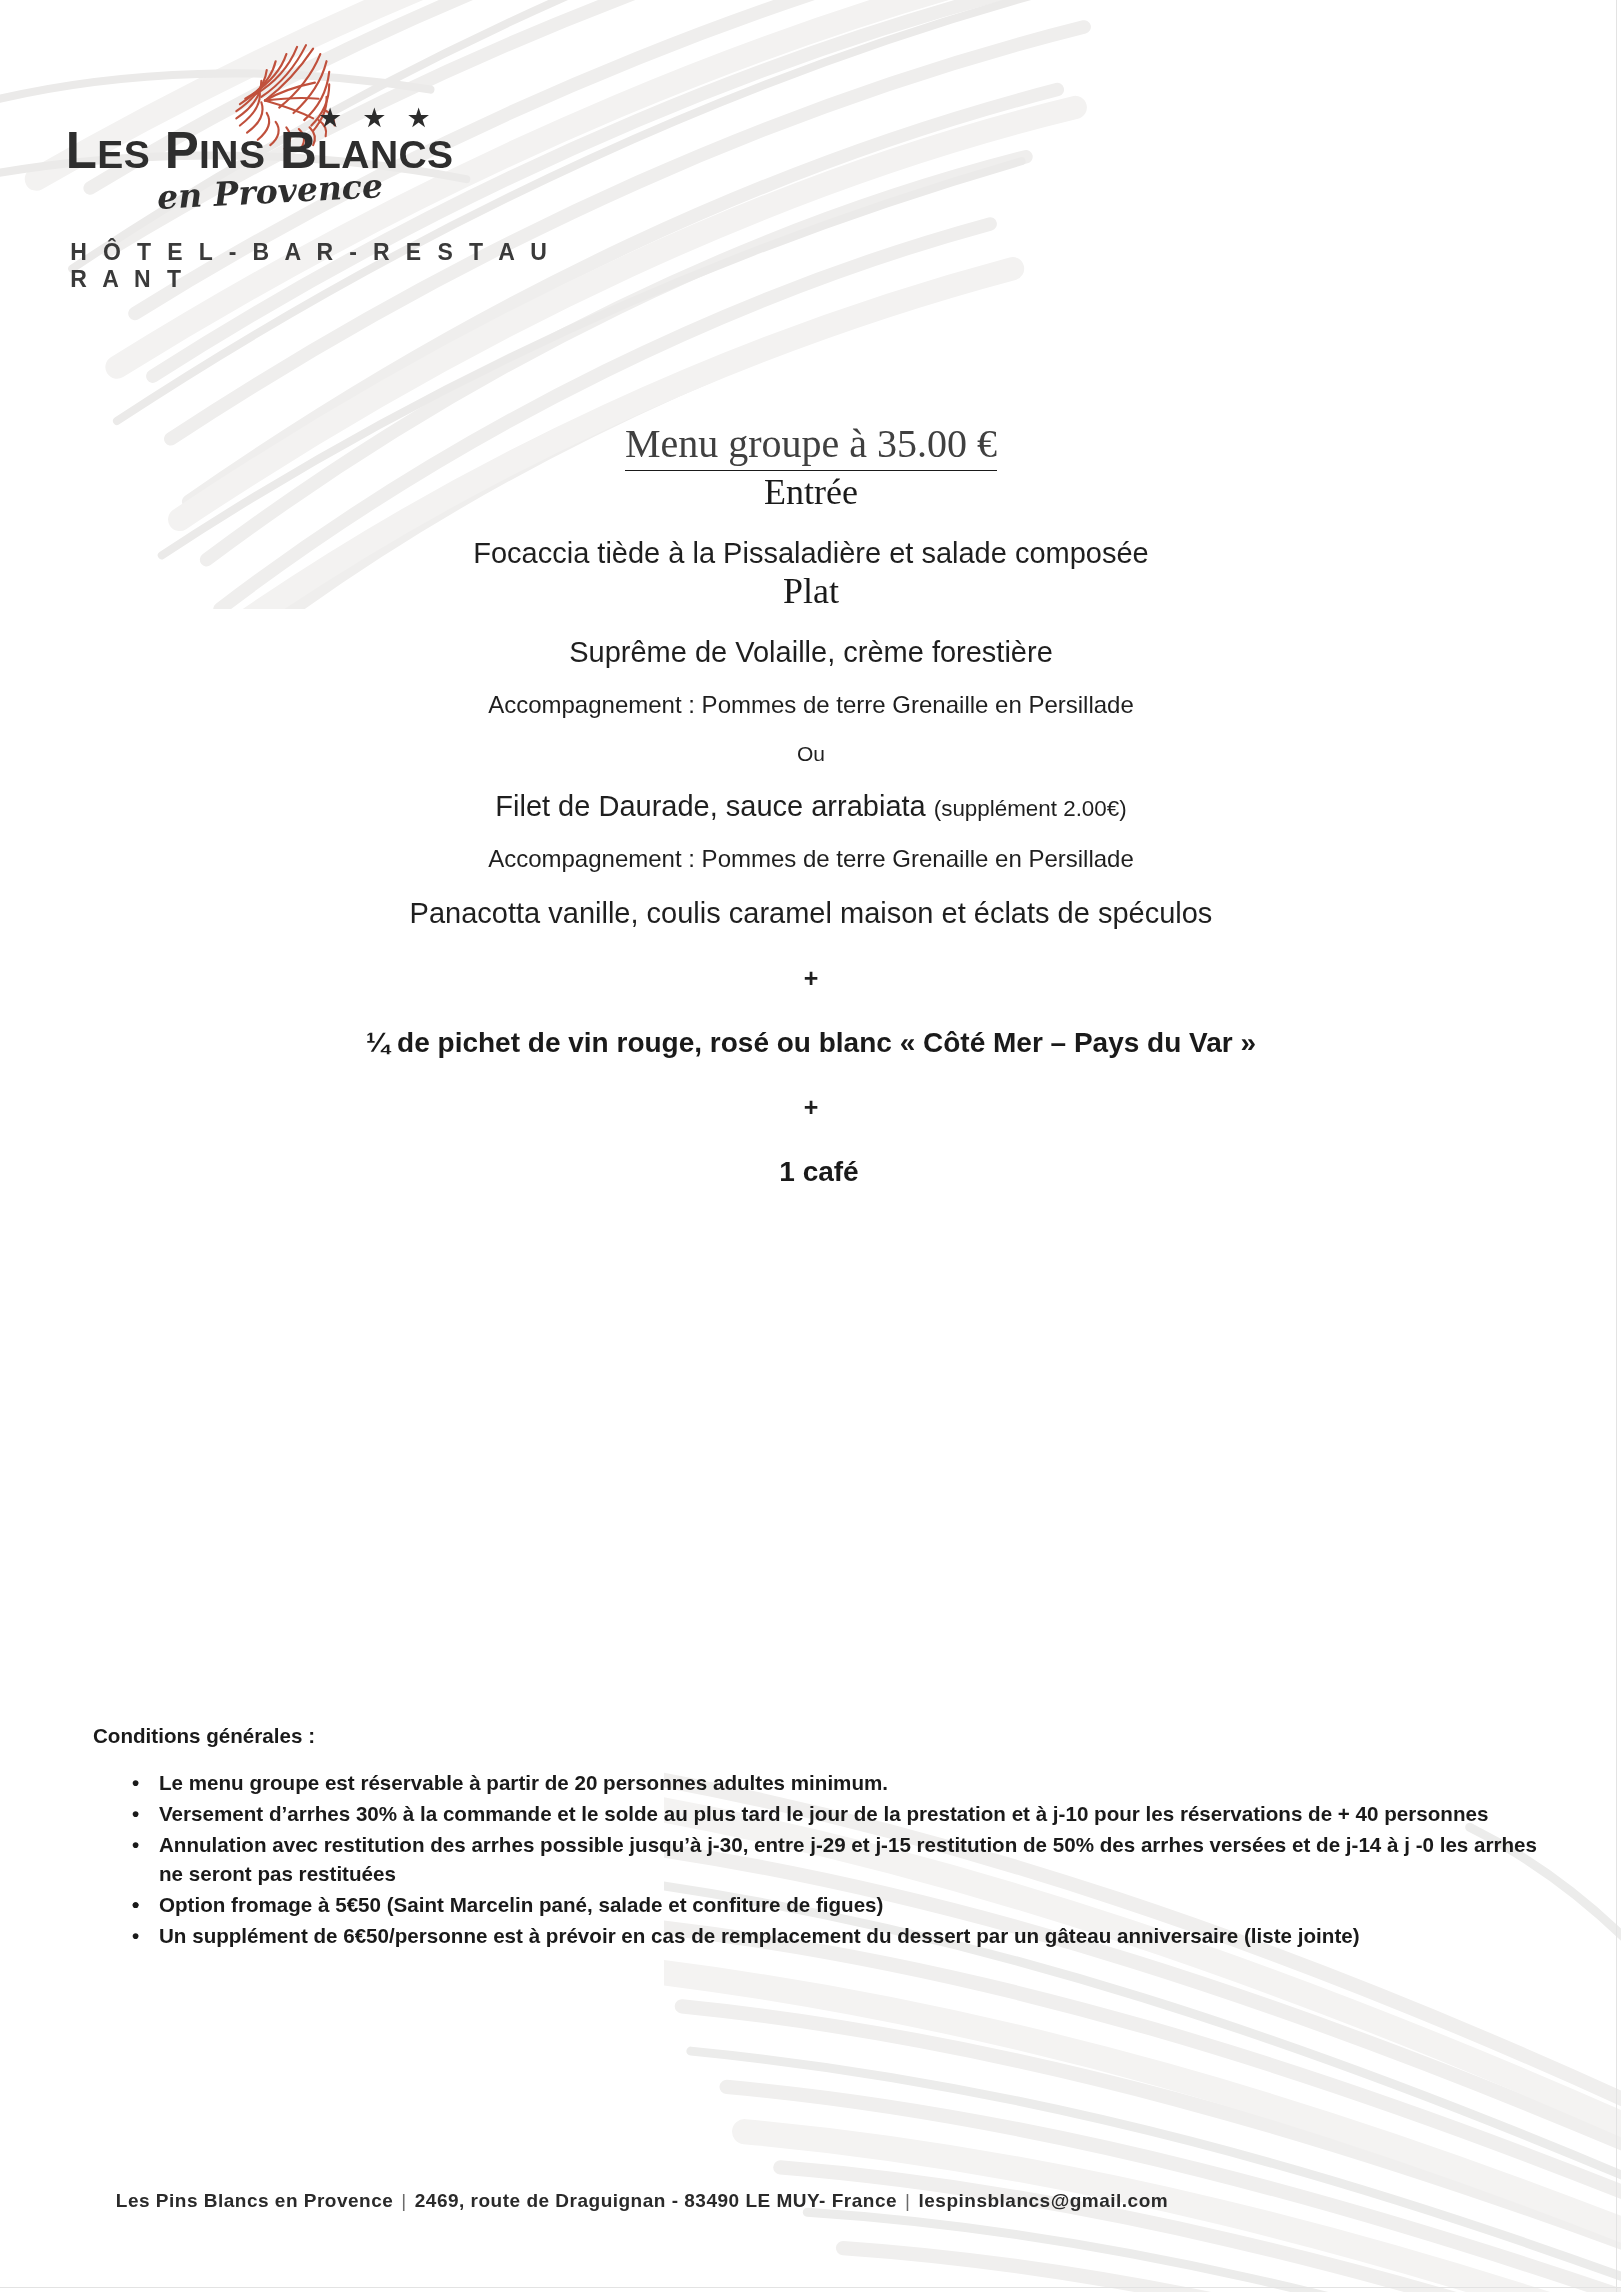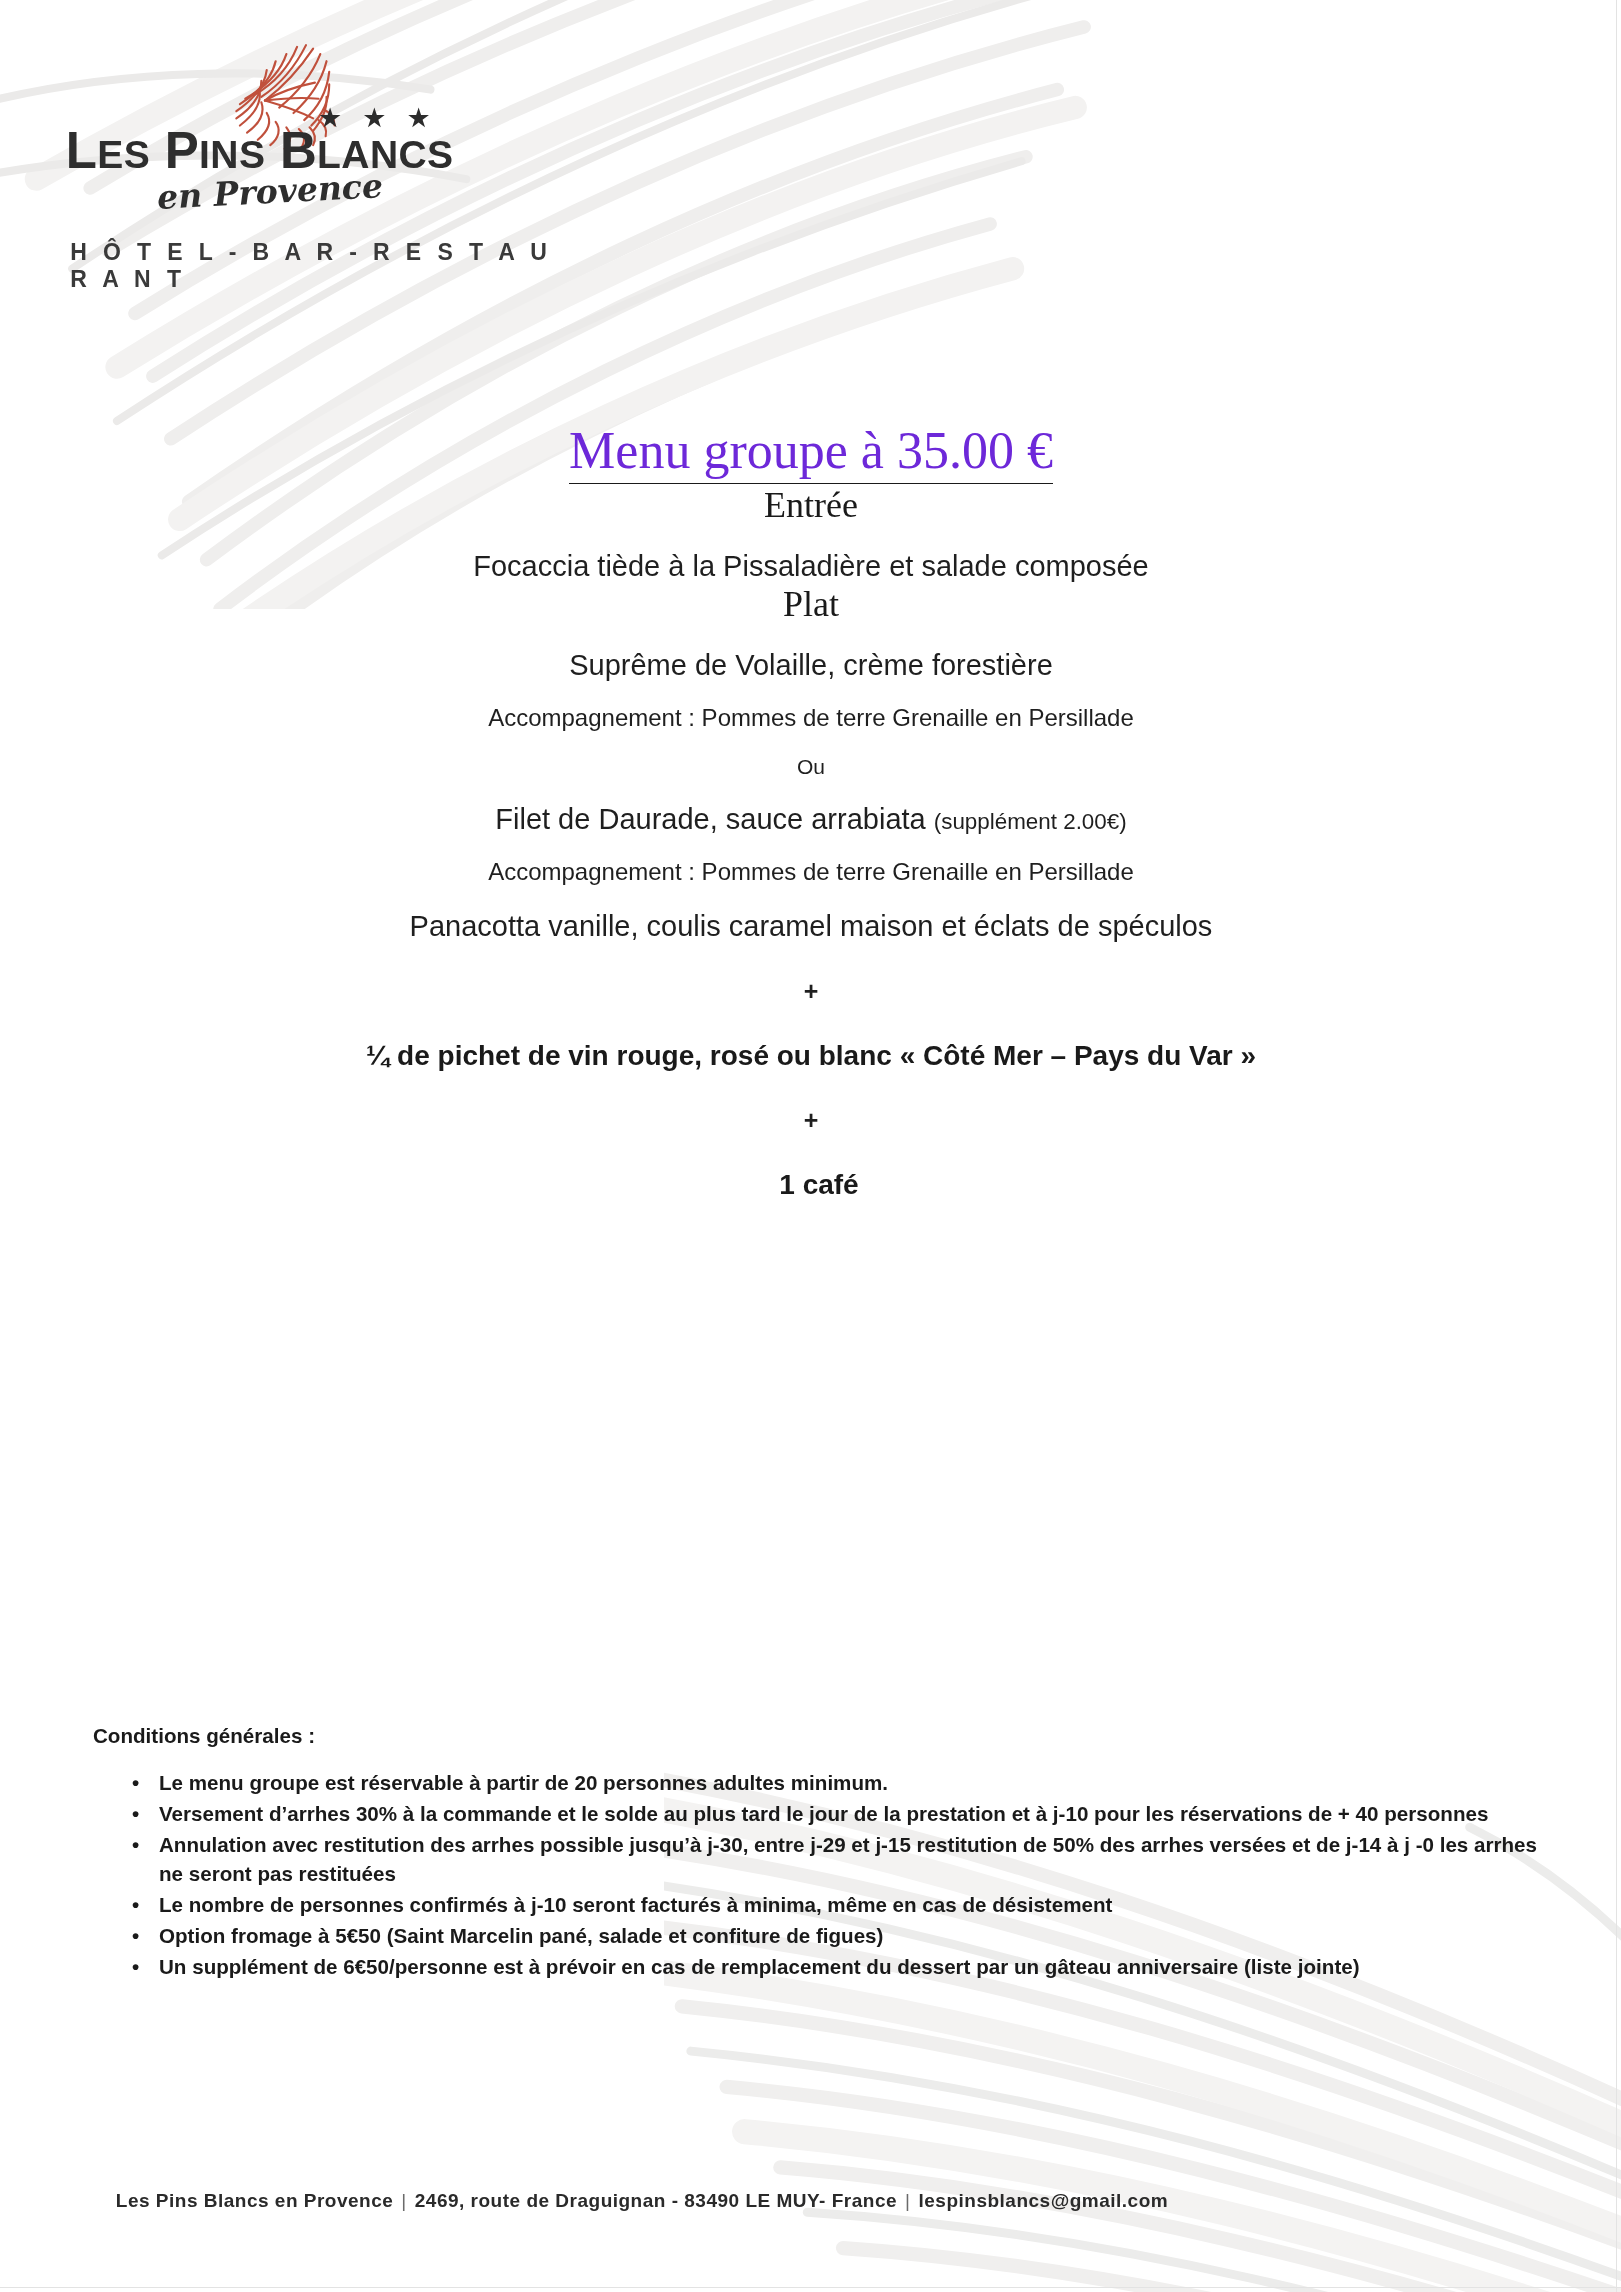--- a/index.html
+++ b/index.html
@@ -122,22 +122,22 @@
   
   .menu {
     position: absolute;
     left: 0;
     top: 421px;
     width: 1622px;
     text-align: center;
   }
   .menu-title {
     font-family: "Liberation Serif", serif;
-    font-size: 52px;
-    color: #6d28d9;
+    font-size: 40px;
+    color: #404040;
     display: inline-block;
     border-bottom: 1.8px solid #1a1a1a;
     padding-bottom: 2.7px;
     line-height: 1.15;
   }
   .section-head {
     font-family: "Liberation Serif", serif;
     font-size: 36px;
     color: #1a1a1a;
   }
@@ -358,21 +358,21 @@
       <div class="plus-sep">+</div>
       <div class="coffee">1 café</div>
     </div>
 
     <div class="conditions">
       <div class="cond-title">Conditions générales :</div>
       <ul class="cond-list">
         <li class="cond-item"><span class="cond-bullet">•</span><span>Le menu groupe est réservable à partir de 20 personnes adultes minimum.</span></li>
         <li class="cond-item"><span class="cond-bullet">•</span><span>Versement d’arrhes 30% à la commande et le solde au plus tard le jour de la prestation et à j-10 pour les réservations de + 40 personnes</span></li>
         <li class="cond-item"><span class="cond-bullet">•</span><span>Annulation avec restitution des arrhes possible jusqu’à j-30, entre j-29 et j-15 restitution de 50% des arrhes versées et de j-14 à j -0  les arrhes ne seront pas restituées</span></li>
-        <li class="cond-item"><span class="cond-bullet">•</span><span>Le nombre de personnes confirmés à j-10 seront facturés à minima, même en cas de désistement</span></li>
+        <li class="cond-item"><span class="cond-bullet">•</span></li>
         <li class="cond-item"><span class="cond-bullet">•</span><span>Option fromage à 5€50 (Saint Marcelin pané, salade et confiture de figues)</span></li>
         <li class="cond-item"><span class="cond-bullet">•</span><span>Un supplément de 6€50/personne est à prévoir en cas de remplacement du dessert par un gâteau anniversaire (liste jointe)</span></li>
       </ul>
     </div>
 
     <div class="footer">
       <span>Les Pins Blancs en Provence</span><span class="sep">|</span><span>2469, route de Draguignan - 83490 LE MUY- France</span><span class="sep">|</span><span>lespinsblancs@gmail.com</span>
     </div>
 
   </div>

